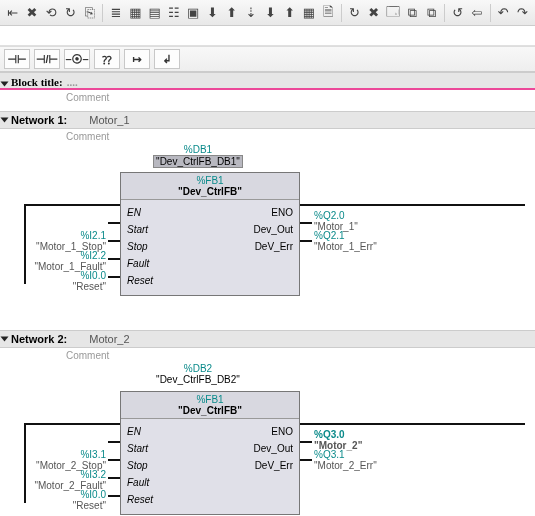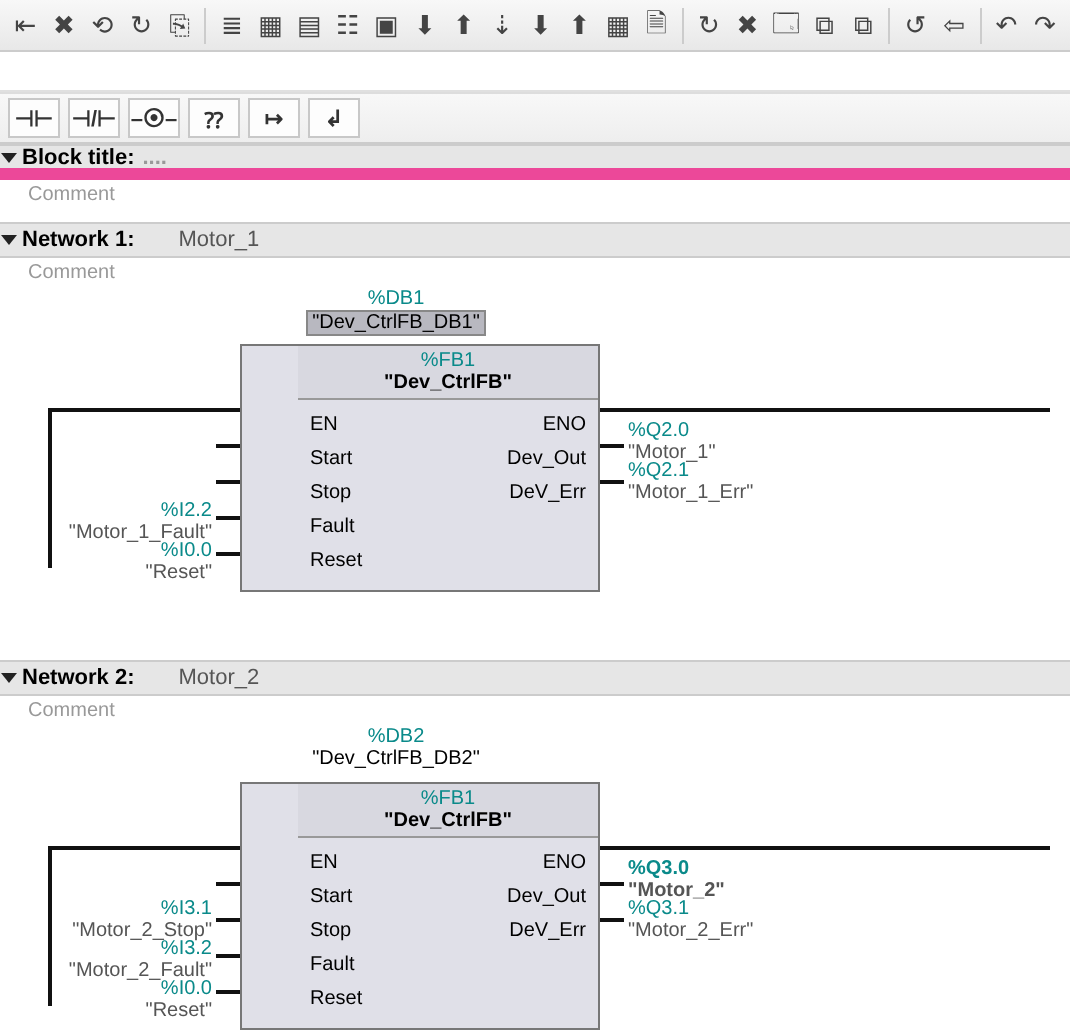--- a/index.html
+++ b/index.html
@@ -43,30 +43,31 @@
     border:1px solid #c8c8c8;
     background:#fdfdfd;
     display:flex; align-items:center; justify-content:center;
     font-size:11px;
     font-weight:bold;
     color:#333;
   }
   .block-title-bar {
     background:#e6e6e6;
     border-top:1px solid #ccc;
-    border-bottom:6px solid #ec4899;
+    border-bottom:2px solid #ec4899;
     height:18px;
     display:flex;
-    align-items:center;
+    align-items:flex-end;
     padding:0 2px;
     font-size:11px;
     font-weight:bold;
+    font-family:Liberation Serif, serif;
   }
   .tri { display:inline-block; width:0;height:0;border-left:5px solid #222;border-top:4px solid transparent;border-bottom:4px solid transparent; transform:rotate(90deg); margin-right:4px;}
-  .comment-line { color:#999; font-size:10px; padding:2px 0 2px 14px; }
+  .comment-line { color:#999; font-size:10px; padding:2px 0 2px 32px;margin-left:34px; }
   .network-header {
     background:#e6e6e6;
     border-top:1px solid #ccc;
     border-bottom:1px solid #ccc;
     height:18px;
     display:flex;
     align-items:center;
     padding:0 2px;
     font-size:11px;
     margin-top:6px;
@@ -82,29 +83,28 @@
     position:absolute;
     left:24px; top:44px; bottom:10px;
     width:2px; background:#111;
   }
   .fb-block {
     position:absolute;
     left:120px; top:44px;
     width:180px;
     border:1px solid #777;
     background:#e0e0e8;
-    padding-left:28px;
   }
   .fb-title-area { text-align:center; font-size:10px; position:absolute; left:108px; width:180px; }
   .fb-db { color:#0a8a8a; font-size:10px; }
   .fb-db-sel { background:#b8b8c0; border:1px solid #888; padding:0 2px; display:inline-block; }
   .fb-type-row { border-bottom:1px solid #999; padding:2px 0; text-align:center; background:#d8d8e0; font-size:10px; }
   .fb-body { position:relative; padding:4px 0 6px 0; }
   .fb-pin-row { display:flex; justify-content:space-between; font-size:10px; padding:3px 6px; }
-  .pin-l { text-align:center; }
+  .pin-l { text-align:center;font-style:italic; }
   .pin-r { text-align:center; }
   .wire { position:absolute; height:2px; background:#111; }
   .tag { position:absolute; font-size:10px; color:#0a8a8a; text-align:right; }
   .tag-name { color:#555; }
   .out-tag { position:absolute; font-size:10px; color:#0a8a8a; text-align:left; }
 </style>
 </head>
 <body>
 
 <div class="toolbar">
@@ -204,20 +204,24 @@
   <div class="wire" style="left:300px;top:60px;width:225px;"></div>
 
   <div class="wire" style="left:108px;top:78px;width:12px;"></div>
   <div class="wire" style="left:108px;top:96px;width:12px;"></div>
   <div class="wire" style="left:108px;top:114px;width:12px;"></div>
   <div class="wire" style="left:108px;top:132px;width:12px;"></div>
 
   <div class="wire" style="left:300px;top:78px;width:12px;"></div>
   <div class="wire" style="left:300px;top:96px;width:12px;"></div>
 
+  <div class="tag" style="left:16px;top:86px;width:90px;">
+      <div>%I2.1</div>
+      <div class="tag-name">"Motor_1_Stop"</div>
+    </div>
   <div class="tag" style="left:16px;top:106px;width:90px;">
       <div>%I2.2</div>
       <div class="tag-name">"Motor_1_Fault"</div>
     </div>
   <div class="tag" style="left:16px;top:126px;width:90px;">
       <div>%I0.0</div>
       <div class="tag-name">"Reset"</div>
     </div>
 
   <div class="out-tag" style="left:314px;top:66px;">

